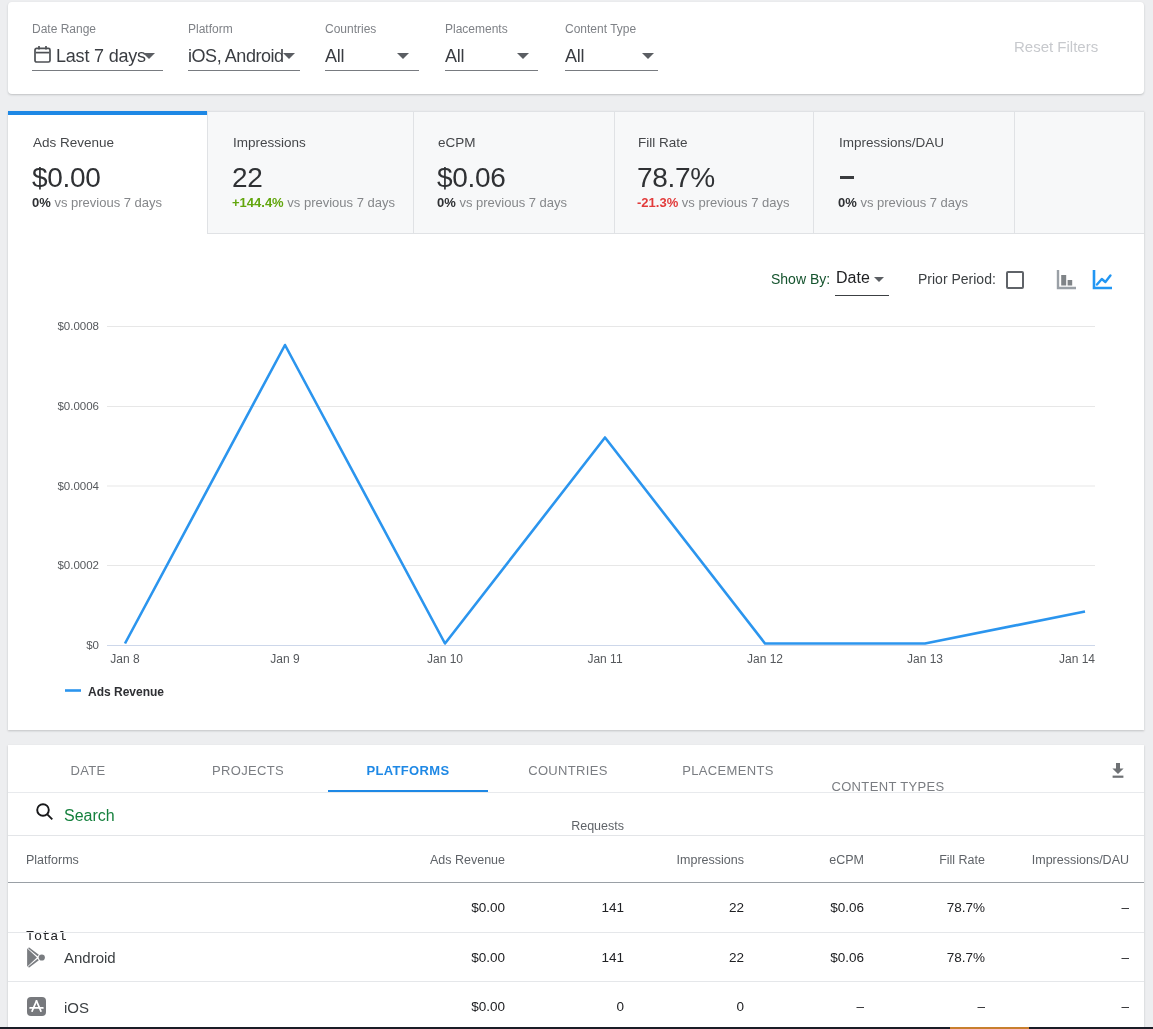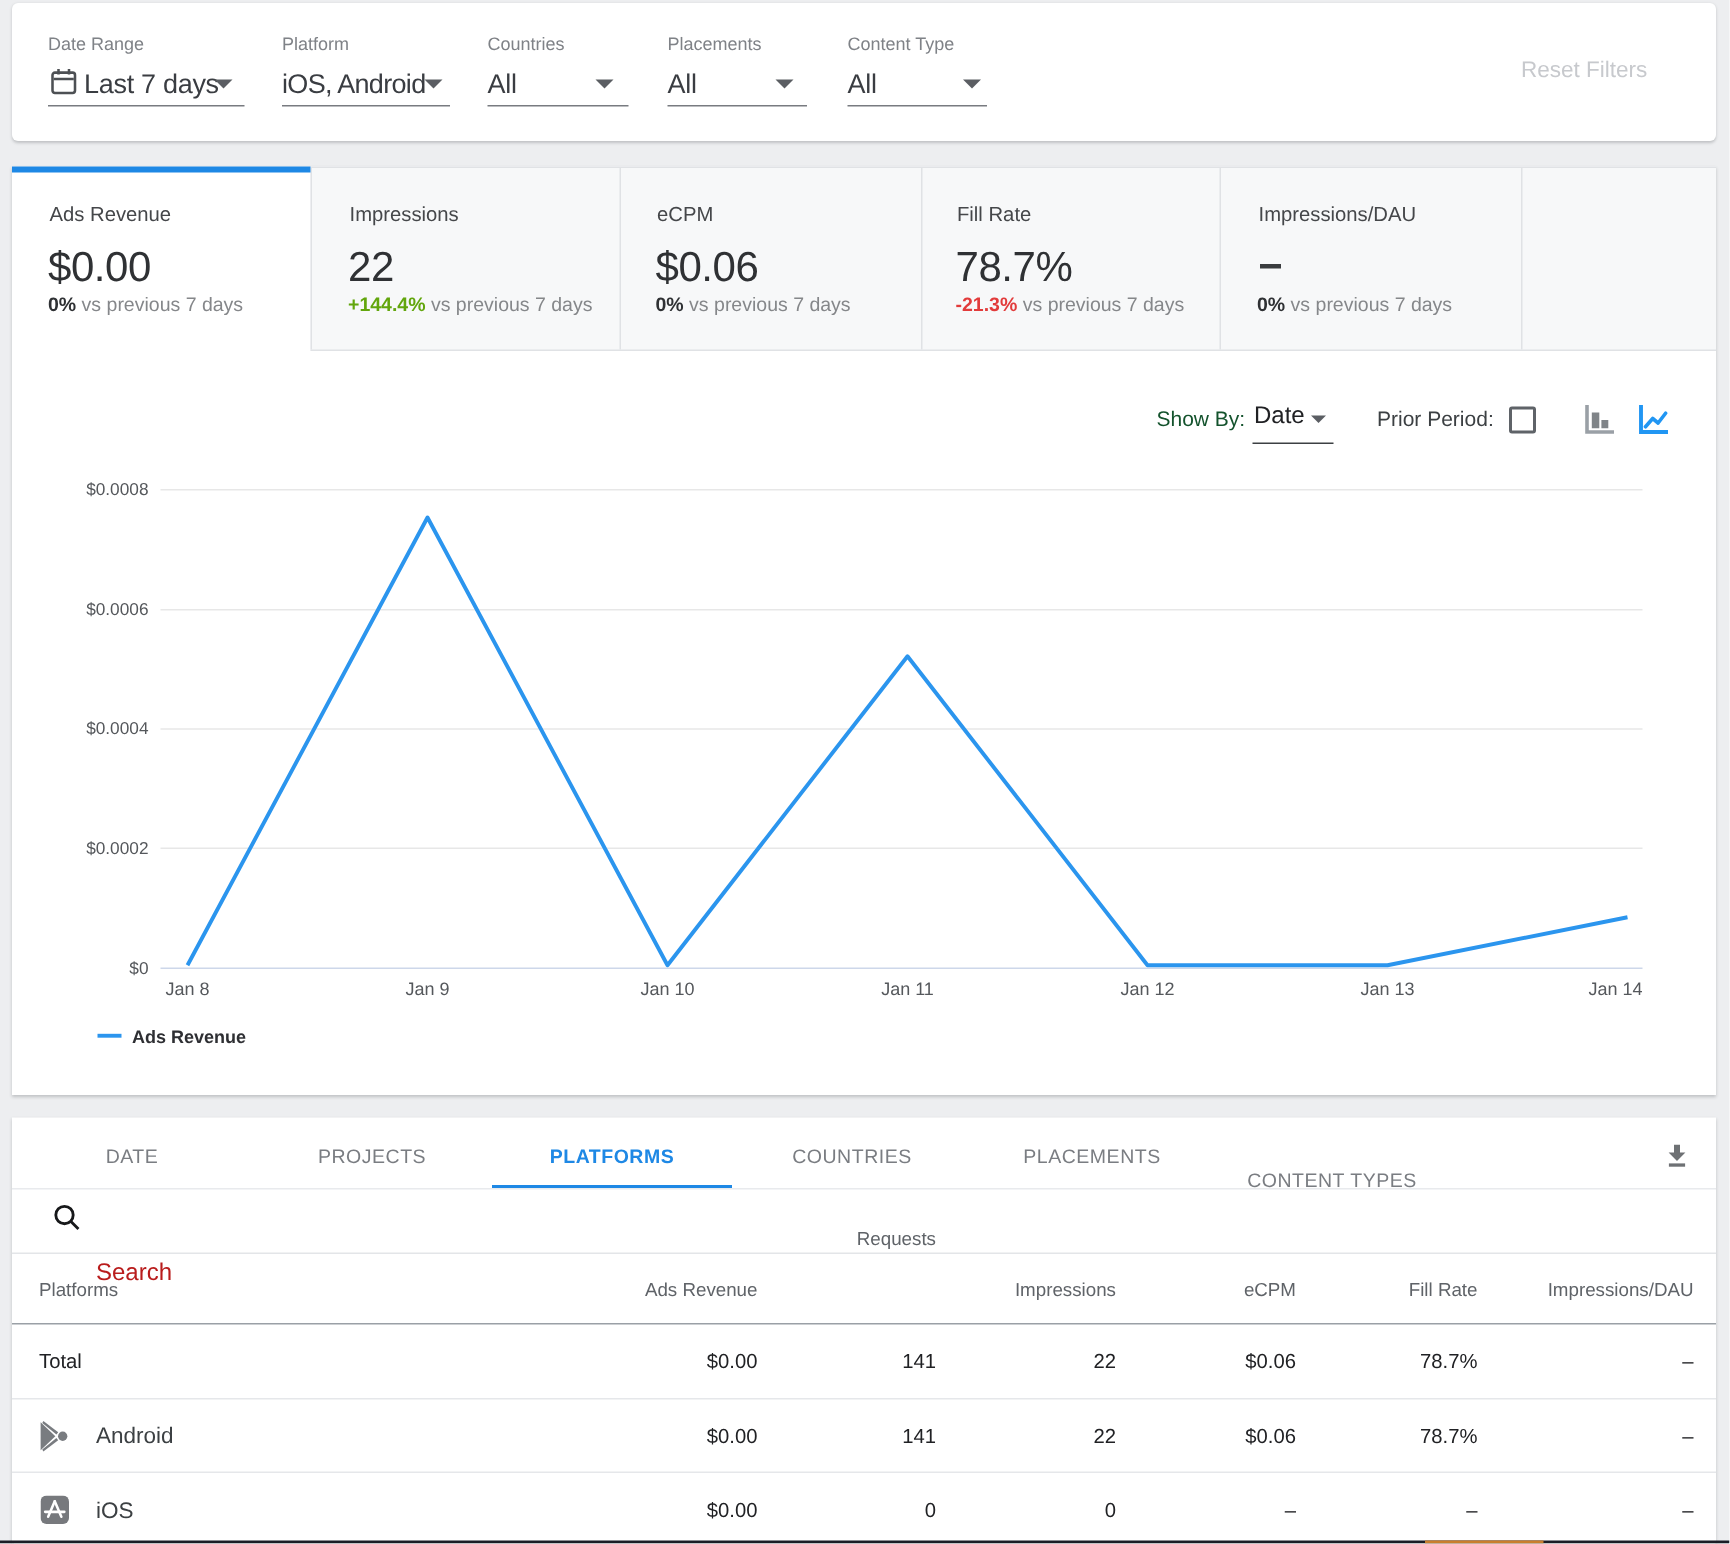--- a/index.html
+++ b/index.html
@@ -152,33 +152,33 @@
 
 <svg class="abs" style="left:1112px; top:763px;" width="12" height="16" viewBox="0 0 12 16">
   <path d="M4 0 h4 v5.4 h3.6 L6 11 L0.4 5.4 H4 Z" fill="#6e7174"></path>
   <rect x="0.6" y="12.6" width="10.8" height="2.2" fill="#6e7174"></rect>
 </svg>
 
 <svg class="abs" style="left:35px; top:802px;" width="19" height="19" viewBox="0 0 19 19">
   <circle cx="8" cy="8" r="5.8" fill="none" stroke="#17181a" stroke-width="1.9"></circle>
   <line x1="12.3" y1="12.3" x2="17.3" y2="17.3" stroke="#17181a" stroke-width="1.9"></line>
 </svg>
-<div class="abs" style="left:64px; top:808px; font-size:16px; color:#b91c1c; line-height:1;margin-top:33px;">Search</div>
+<div class="abs" style="left:64px; top:808px; font-size:16px; color:#15803d; line-height:1;">Search</div>
 <div class="abs" style="left:8px; top:835px; width:1136px; height:1px; background:#e3e5e8;"></div>
 
 <div class="thead" style="left:26px; top:854px;">Platforms</div>
 <div class="thead rnum" style="left:405px; top:854px; width:100px;">Ads Revenue</div>
 <div class="thead rnum" style="left:524px; top:820px; width:100px;">Requests</div>
 <div class="thead rnum" style="left:644px; top:854px; width:100px;">Impressions</div>
 <div class="thead rnum" style="left:764px; top:854px; width:100px;">eCPM</div>
 <div class="thead rnum" style="left:885px; top:854px; width:100px;">Fill Rate</div>
 <div class="thead rnum" style="left:1009px; top:854px; width:120px;">Impressions/DAU</div>
 <div class="abs" style="left:8px; top:882px; width:1136px; height:1px; background:#9aa0a6;"></div>
 
-<div class="tcell" style="left:26px; top:901px;">Total</div>
+<div class="tcell" style="left:26px; top:930px;font-family:Liberation Mono, monospace;">Total</div>
 <div class="tcell rnum" style="left:405px; top:901px; width:100px;">$0.00</div>
 <div class="tcell rnum" style="left:524px; top:901px; width:100px;">141</div>
 <div class="tcell rnum" style="left:644px; top:901px; width:100px;">22</div>
 <div class="tcell rnum" style="left:764px; top:901px; width:100px;">$0.06</div>
 <div class="tcell rnum" style="left:885px; top:901px; width:100px;">78.7%</div>
 <div class="tcell rnum" style="left:1029px; top:901px; width:100px;">–</div>
 <div class="abs" style="left:8px; top:931.5px; width:1136px; height:1px; background:#e5e7ea;"></div>
 
 <svg class="abs" style="left:26px; top:947px;" width="20" height="21" viewBox="0 0 20 21">
   <polygon points="1.1,1.2 1.1,19.8 10.9,10.5" fill="#797c80"></polygon>

